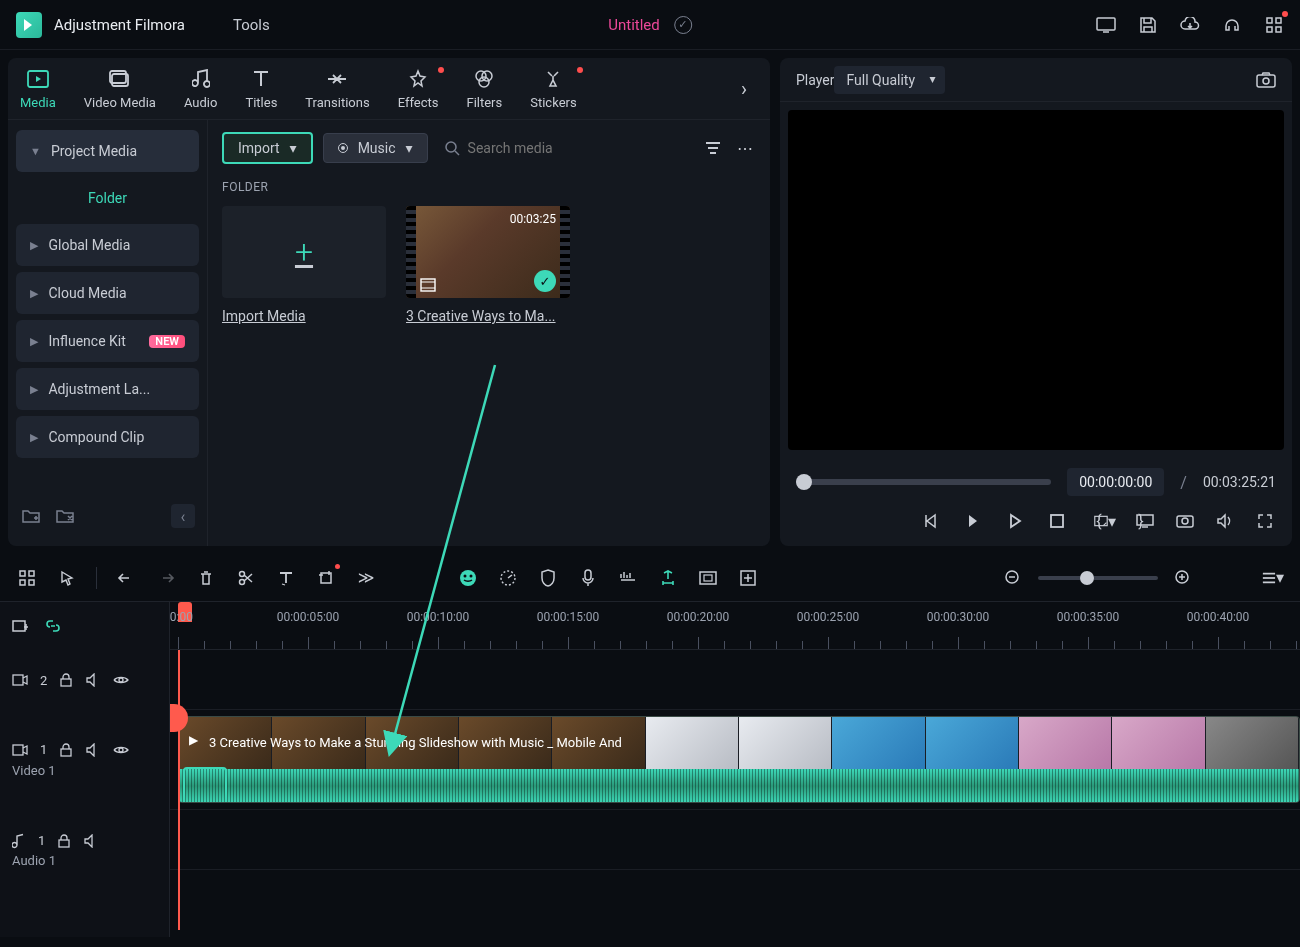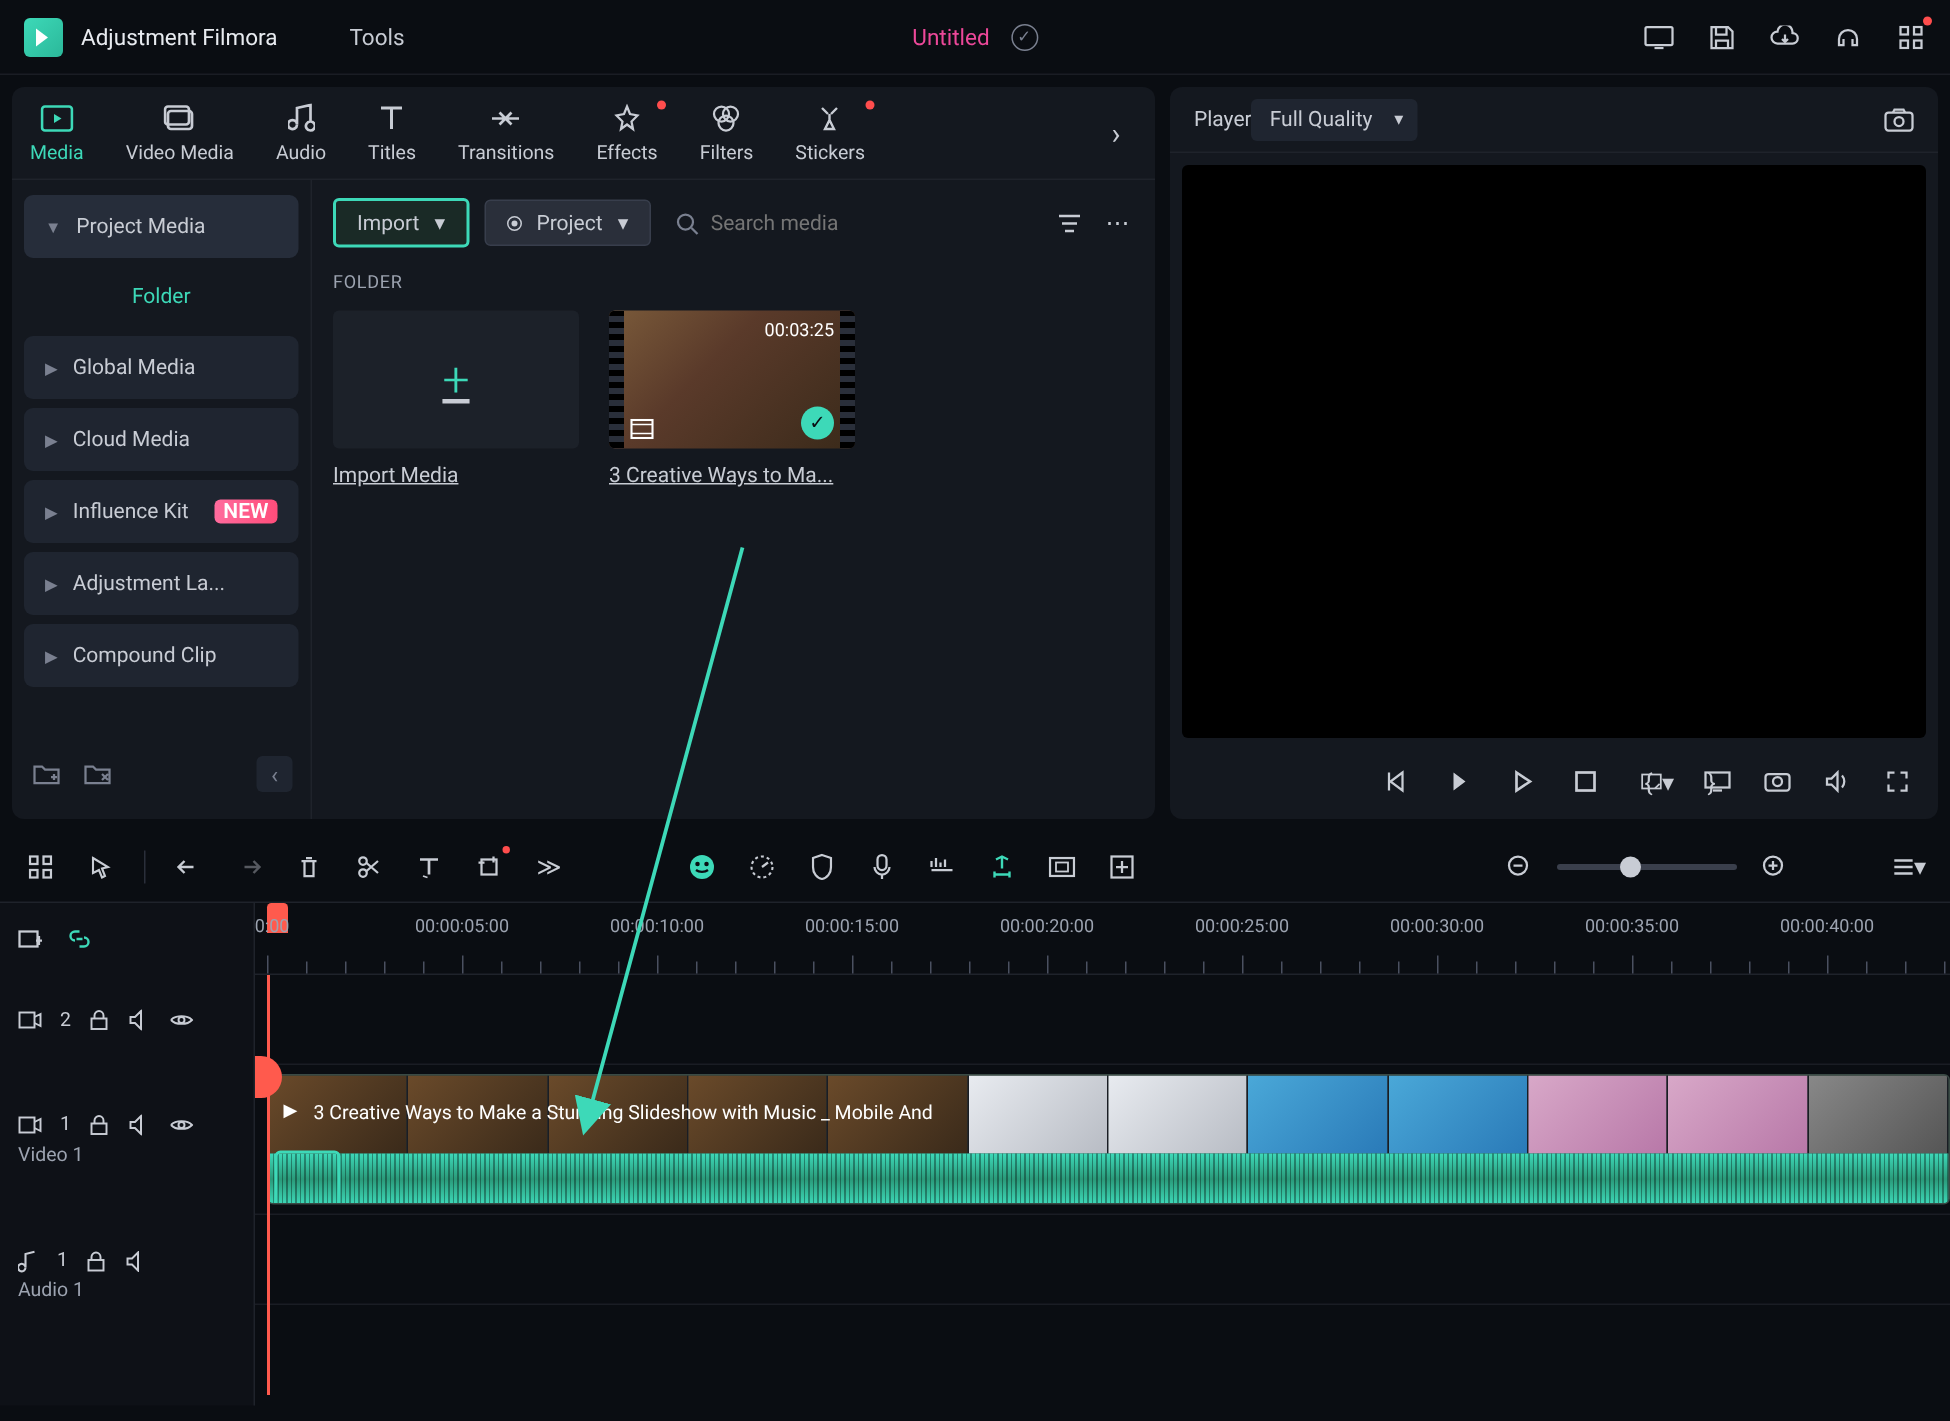--- a/index.html
+++ b/index.html
@@ -31,21 +31,21 @@
 .tab-label { font-size: 13px; }
 .tab-dot::after { content: ''; position: absolute; top: 0; right: -6px; width: 6px; height: 6px; background: #ff4d4d; border-radius: 50%; }
 .tabs-next { margin-left: auto; width: 28px; height: 28px; display: flex; align-items: center; justify-content: center; font-size: 20px; cursor: pointer; color: #c8ccd4; }
 
 .tabs-content { display: flex; flex: 1; }
 .sidebar { width: 200px; padding: 10px 8px; border-right: 1px solid #1f232b; display: flex; flex-direction: column; gap: 6px; }
 .sidebar-item { height: 42px; background: #1f2530; border-radius: 6px; display: flex; align-items: center; padding: 0 14px; font-size: 14px; cursor: pointer; gap: 10px; }
 .sidebar-item.top { background: #262d3a; }
 .sidebar-item .chev { font-size: 11px; color: #7a8090; }
 .sidebar-folder { text-align: center; color: #3dd9b8; font-size: 14px; padding: 12px 0; }
-.new-badge { background: linear-gradient(90deg, #ff6b9d, #ff4d7a); color: #fff; font-size: 14px; padding: 0 6px; border-radius: 4px; font-weight: 600; margin-left: auto; }
+.new-badge { background: linear-gradient(90deg, #ff6b9d, #ff4d7a); color: #fff; font-size: 11px; padding: 0 6px; border-radius: 4px; font-weight: 600; margin-left: auto; }
 .sidebar-bottom { margin-top: auto; display: flex; align-items: center; gap: 12px; padding: 8px 4px; }
 .sb-icon { width: 22px; height: 22px; display: flex; align-items: center; justify-content: center; cursor: pointer; color: #7a8090; }
 .sb-collapse { margin-left: auto; background: #1f2530; width: 24px; height: 24px; border-radius: 4px; display: flex; align-items: center; justify-content: center; }
 
 .media-main { flex: 1; padding: 12px 14px; display: flex; flex-direction: column; }
 .media-toolbar { display: flex; align-items: center; gap: 10px; margin-bottom: 16px; }
 .btn-import { border: 2px solid #3dd9b8; background: #1a2a26; color: #c8ccd4; padding: 6px 14px; border-radius: 4px; display: flex; align-items: center; gap: 10px; font-size: 14px; cursor: pointer; }
 .btn-record { background: #2a2f3a; border: 1px solid #383e4c; padding: 6px 14px; border-radius: 4px; display: flex; align-items: center; gap: 10px; font-size: 14px; cursor: pointer; color: #c8ccd4; }
 .rec-dot { width: 10px; height: 10px; border: 1.5px solid #c8ccd4; border-radius: 50%; display: inline-block; position: relative; }
 .rec-dot::after { content: ''; position: absolute; inset: 2px; background: #c8ccd4; border-radius: 50%; }
@@ -310,21 +310,21 @@
       </div>
 
       <div class="media-main">
         <div class="media-toolbar">
           <button class="btn-import">
             <span>Import</span>
             <span>▾</span>
           </button>
           <button class="btn-record">
             <span class="rec-dot"></span>
-            <span>Project</span>
+            <span>Music</span>
             <span>▾</span>
           </button>
           <div class="search-box">
             <span>
                 <svg width="16" height="16" viewBox="0 0 16 16">
                   <circle cx="7" cy="7" r="5" fill="none" stroke="currentColor" stroke-width="1.5"></circle>
                   <line x1="11" y1="11" x2="15" y2="15" stroke="currentColor" stroke-width="1.5"></line>
                 </svg>
               </span>
             <input class="search-input" placeholder="Search media" style="">
@@ -377,20 +377,28 @@
       <div class="snap-icon">
           <svg width="20" height="16" viewBox="0 0 20 16">
             <rect x="1" y="3" width="18" height="12" rx="2" fill="none" stroke="currentColor" stroke-width="1.5"></rect>
             <circle cx="10" cy="9" r="3" fill="none" stroke="currentColor" stroke-width="1.5"></circle>
             <path d="M6 3 l1-2 h6 l1 2" fill="none" stroke="currentColor" stroke-width="1.5"></path>
           </svg>
         </div>
     </div>
     <div class="player-video"></div>
     <div class="player-controls">
+      <div class="scrub-row">
+        <div class="scrub-track">
+          <div class="scrub-thumb"></div>
+        </div>
+        <div class="time-box">00:00:00:00</div>
+        <div class="time-sep">/</div>
+        <div class="time-total">00:03:25:21</div>
+      </div>
       <div class="transport-row">
         <div class="tc-icon">
             <svg width="16" height="16" viewBox="0 0 16 16">
               <path d="M12 2 L4 8 L12 14 Z M3 2 v12" fill="none" stroke="currentColor" stroke-width="1.5"></path>
             </svg>
           </div>
         <div class="tc-icon">
             <svg width="16" height="16" viewBox="0 0 16 16">
               <path d="M4 2 L12 8 L4 14 Z M13 2 v12" fill="currentColor"></path>
             </svg>

